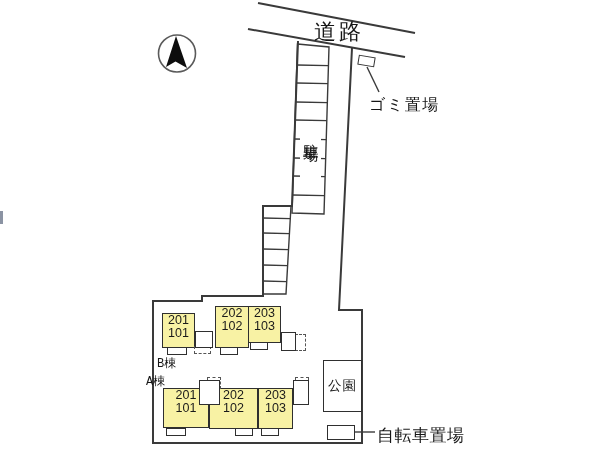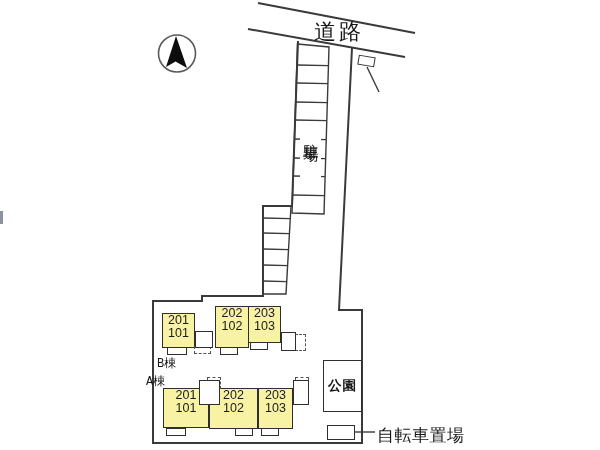--- a/index.html
+++ b/index.html
@@ -14,21 +14,21 @@
     border:1.5px solid #2f2f2f;background:#f8f2a4;z-index:2;
     display:flex;flex-direction:column;align-items:center;justify-content:flex-start;
     font-size:12.5px;line-height:13px;color:#1a1a1a;font-weight:500;text-align:center;
   }
   .porch{border:1.4px solid #2f2f2f;background:#ffffff;z-index:2;}
   .stair{border:1.4px solid #2f2f2f;background:#ffffff;z-index:2;}
   .ghost{border:1.3px dashed #555;background:transparent;z-index:2;}
   .park-box{
     border:1.6px solid #2f2f2f;background:#ffffff;z-index:2;
     display:flex;align-items:center;justify-content:center;
-    font-size:13.5px;letter-spacing:1px;color:#161616;font-weight:bold;
+    font-size:13.5px;letter-spacing:1px;color:#161616;
   }
   .gomi-box{border:1.5px solid #333;background:#ffffff;transform:rotate(9.5deg);z-index:2;}
   .bike-box{border:1.5px solid #2f2f2f;background:#ffffff;z-index:2;}
   .road-label{font-size:22px;letter-spacing:3px;font-weight:500;}
   .gomi-label{font-size:16px;letter-spacing:1.5px;font-weight:500;}
   .bike-label{font-size:17px;letter-spacing:0.5px;font-weight:400;}
   .bldg-label{font-size:12px;font-weight:500;font-family:Liberation Mono, monospace;}
   .parking-label{
     writing-mode:vertical-rl;text-orientation:upright;
     background:#ffffff;font-size:15px;letter-spacing:2px;font-weight:500;
@@ -66,20 +66,21 @@
     </g>
   </svg>
 
   <div class="abs watermark-frag" style="left: 0px; top: 211px; width: 3px; height: 13px; background: rgb(139, 147, 163);"></div>
 
   <div class="abs lbl road-label" style="left:314px;top:17px;">道路</div>
 
   <div class="abs parking-label" style="left:300px;top:130px;height:54px;">駐車場</div>
 
   <div class="abs gomi-box" style="left:358px;top:56px;width:17px;height:10px;"></div>
+  <div class="abs lbl gomi-label" style="left:369px;top:95px;">ゴミ置場</div>
 
   <div class="abs unit" style="left: 162px; top: 313px; width: 33px; height: 35px; background: rgb(248, 242, 164);">
     <div>201</div>
     <div>101</div>
   </div>
   <div class="abs unit" style="left: 215px; top: 306px; width: 34px; height: 42px; background: rgb(248, 242, 164);">
     <div>202</div>
     <div>102</div>
   </div>
   <div class="abs unit" style="left: 248px; top: 306px; width: 33px; height: 37px; background: rgb(248, 242, 164);">

